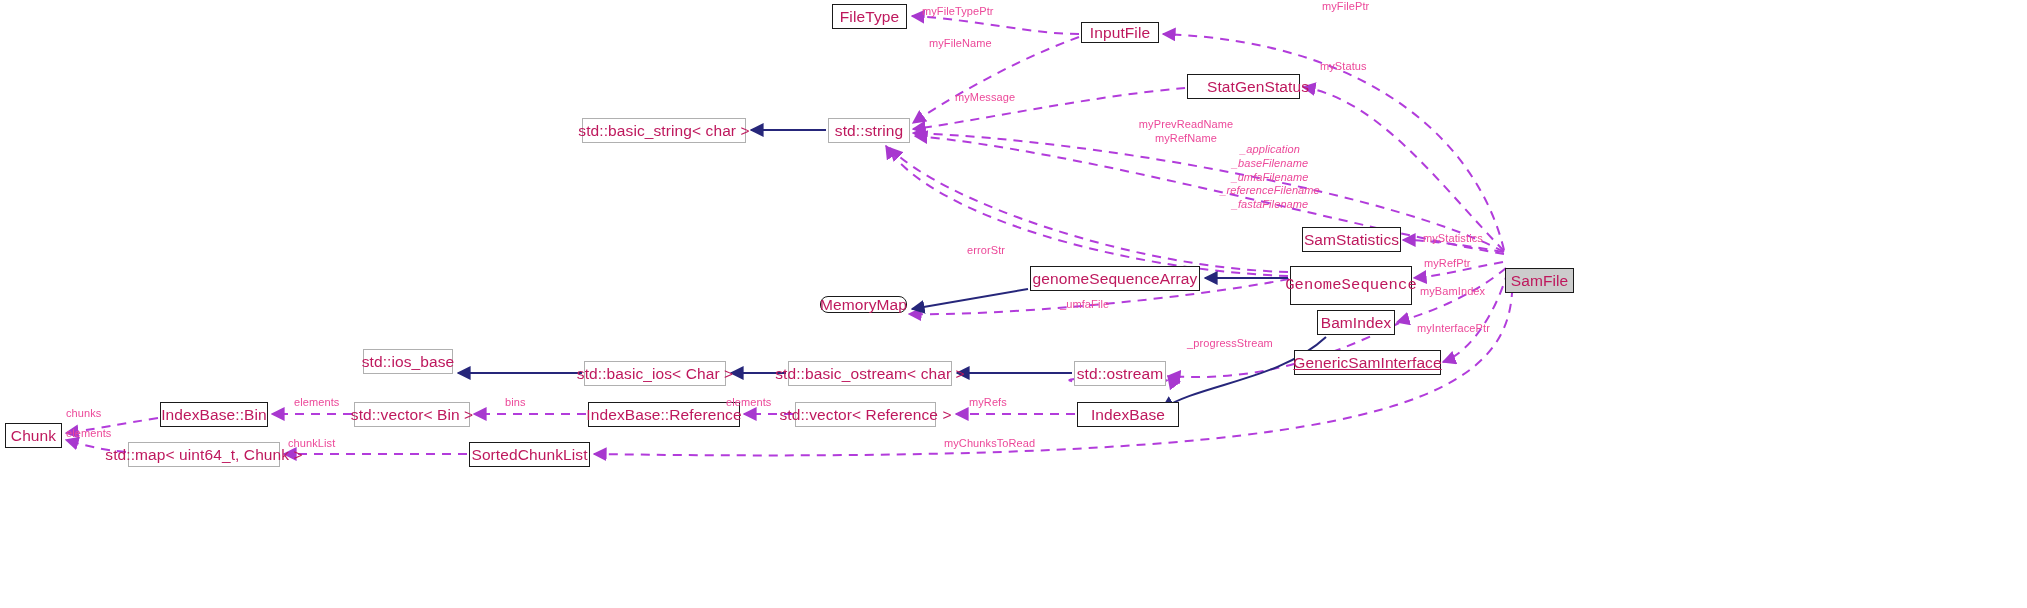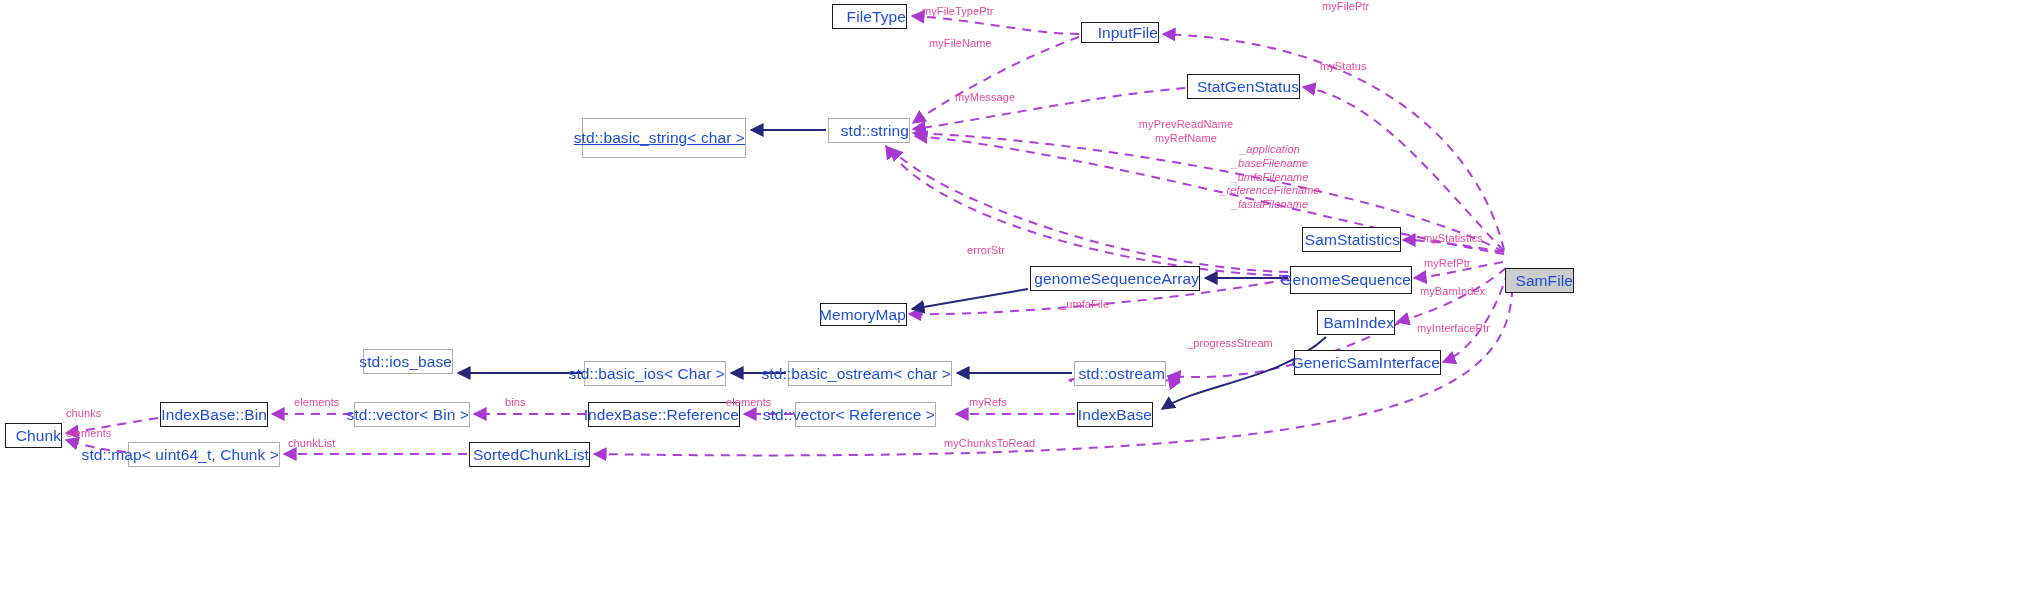--- a/index.html
+++ b/index.html
@@ -23,25 +23,25 @@
     top: 0;
     width: 2027px;
     height: 608px;
     pointer-events: none;
   }
   .node {
     position: absolute;
     box-sizing: border-box;
     display: flex;
     align-items: center;
-    justify-content: flex-end;
+    justify-content: center;
     background: #ffffff;
     font-size: 15.5px;
     line-height: 1;
-    color: #1d4ed8;
+    color: #be185d;
     white-space: nowrap;
     letter-spacing: 0.1px;
   }
   
   .node.solid {
     border: 1.6px solid #1a1a1a;
   }
   
   .node.faint {
     border: 1.2px solid #b0b0b0;
@@ -150,45 +150,45 @@
   <div id="node-layer">
       <div class="node solid" style="left: 832px; top: 4px; width: 75px; height: 25px;">
         <span>FileType</span>
       </div>
       <div class="node solid" style="left: 1081px; top: 22px; width: 78px; height: 21px;">
         <span>InputFile</span>
       </div>
       <div class="node solid" style="left: 1187px; top: 74px; width: 113px; height: 25px; padding-left: 29px;">
         <span>StatGenStatus</span>
       </div>
-      <div class="node faint" style="left: 582px; top: 118px; width: 164px; height: 40px; text-decoration: underline;">
+      <div class="node faint" style="left: 582px; top: 118px; width: 164px; height: 25px;">
         <span>std::basic_string&lt; char &gt;</span>
       </div>
       <div class="node faint" style="left: 828px; top: 118px; width: 82px; height: 25px;">
         <span>std::string</span>
       </div>
       <div class="node solid" style="left: 1302px; top: 227px; width: 99px; height: 25px;">
         <span>SamStatistics</span>
       </div>
       <div class="node focus" style="left: 1505px; top: 246px; width: 69px; height: 25px;">
         <span>SamFile</span>
       </div>
       <div class="node solid" style="left: 1030px; top: 266px; width: 170px; height: 25px;">
         <span>genomeSequenceArray</span>
       </div>
-      <div class="node solid" style="left: 1290px; top: 266px; width: 122px; height: 28px;">
+      <div class="node solid" style="left: 1290px; top: 266px; width: 122px; height: 39px; font-family: Liberation Mono, monospace;">
         <span>GenomeSequence</span>
       </div>
-      <div class="node solid" style="left: 820px; top: 303px; width: 87px; height: 23px;">
+      <div class="node solid" style="left: 820px; top: 296px; width: 87px; height: 17px; border-radius: 8px;">
         <span>MemoryMap</span>
       </div>
       <div class="node solid" style="left: 1317px; top: 310px; width: 78px; height: 25px;">
         <span>BamIndex</span>
       </div>
-      <div class="node solid" style="left: 1294px; top: 350px; width: 147px; height: 25px;">
+      <div class="node solid" style="left: 1294px; top: 350px; width: 147px; height: 25px; text-decoration: underline;">
         <span>GenericSamInterface</span>
       </div>
       <div class="node faint" style="left: 363px; top: 349px; width: 90px; height: 25px;">
         <span>std::ios_base</span>
       </div>
       <div class="node faint" style="left: 584px; top: 361px; width: 142px; height: 25px;">
         <span>std::basic_ios&lt; Char &gt;</span>
       </div>
       <div class="node faint" style="left: 788px; top: 361px; width: 164px; height: 25px;">
         <span>std::basic_ostream&lt; char &gt;</span>
@@ -201,21 +201,21 @@
       </div>
       <div class="node faint" style="left: 354px; top: 402px; width: 116px; height: 25px;">
         <span>std::vector&lt; Bin &gt;</span>
       </div>
       <div class="node solid" style="left: 588px; top: 402px; width: 152px; height: 25px;">
         <span>IndexBase::Reference</span>
       </div>
       <div class="node faint" style="left: 795px; top: 402px; width: 141px; height: 25px;">
         <span>std::vector&lt; Reference &gt;</span>
       </div>
-      <div class="node solid" style="left: 1077px; top: 402px; width: 76px; height: 25px;">
+      <div class="node solid" style="left: 1077px; top: 402px; width: 102px; height: 25px;">
         <span>IndexBase</span>
       </div>
       <div class="node solid" style="left: 5px; top: 423px; width: 57px; height: 25px;">
         <span>Chunk</span>
       </div>
       <div class="node faint" style="left: 128px; top: 442px; width: 152px; height: 25px;">
         <span>std::map&lt; uint64_t, Chunk &gt;</span>
       </div>
       <div class="node solid" style="left: 469px; top: 442px; width: 121px; height: 25px;">
         <span>SortedChunkList</span>

